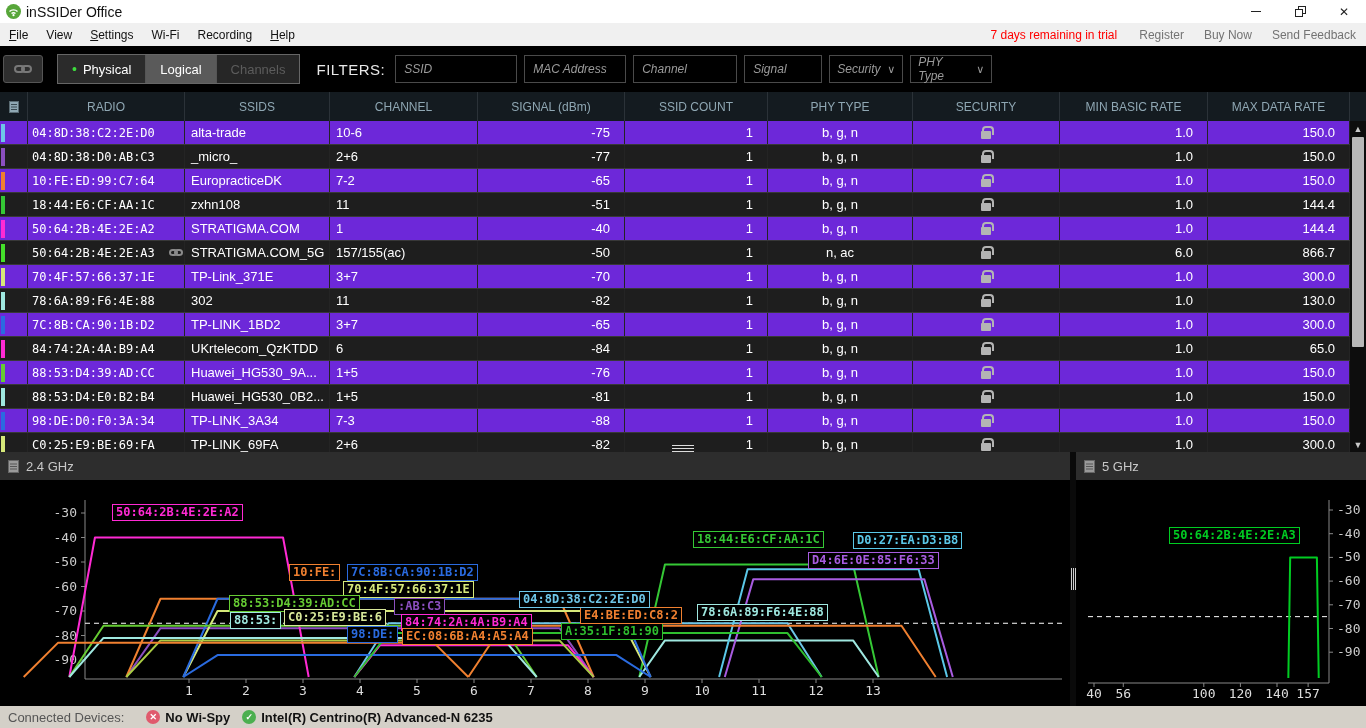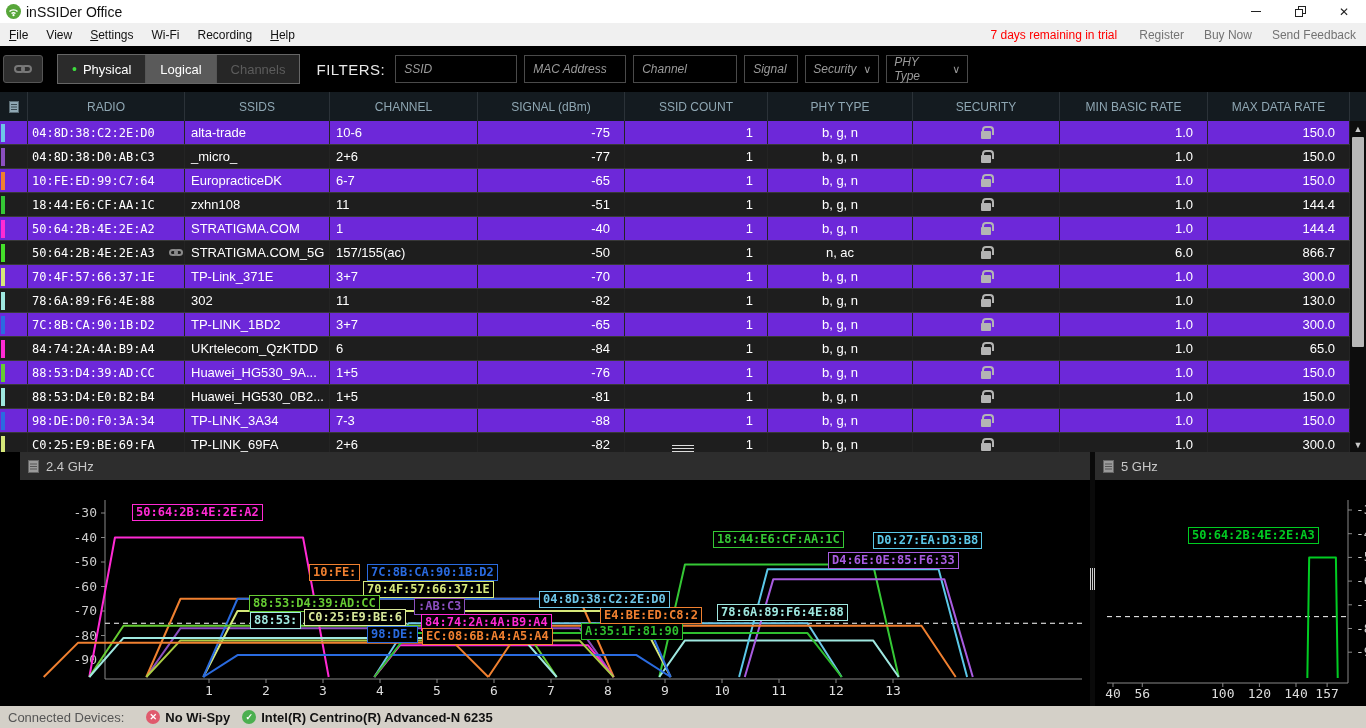--- a/index.html
+++ b/index.html
@@ -72,21 +72,21 @@
   .scroll-arrow { position:absolute; left:0; width:16px; height:15px; color:#c8c8c8; font-size:9px;
                   display:flex; align-items:center; justify-content:center; }
   .scroll-thumb { position:absolute; left:2px; width:12px; background:#b8b8b8; border-radius:1px; }
   .table-splitter { position:absolute; left:672px; bottom:0; width:22px; height:7px;
                     display:flex; flex-direction:column; justify-content:space-between; }
   .table-splitter i { height:1px; background:#ddd; display:block; }
 
   
   .charts { height:254px; display:flex; background:#000; }
   .chart-panel { position:relative; }
-  .panel-24 { width:1070px;margin-left:20px; }
+  .panel-24 { width:1070px; }
   .panel-5 { width:290px; }
   .panel-head { height:28px; background:#2d2d2d; display:flex; align-items:center; padding-left:8px;
                 color:#c8c8c8; font-size:13px; }
   .panel-head svg { margin-right:7px; }
   .chart-body { position:relative; height:226px; background:#000; }
   .net-label { position:absolute; font:bold 12px "DejaVu Sans Mono", monospace; background:#000;
                padding:0 3px; line-height:15px; white-space:nowrap; }
   .charts-splitter { width:6px; background:#0a0a0a; display:flex; align-items:center; justify-content:center; }
   .charts-splitter .grip { display:flex; gap:1px; }
   .charts-splitter .grip i { width:1px; height:22px; background:#cfcfcf; display:block; }
@@ -156,21 +156,21 @@
   <div class="seg" id="view-switcher">
       <span class="seg-btn seg-active"><span class="seg-dot">•</span>Physical</span>
       <span class="seg-btn seg-normal">Logical</span>
       <span class="seg-btn seg-disabled">Channels</span>
     </div>
   <span class="filters-label">FILTERS:</span>
   <div id="filters" style="display:flex;align-items:center">
       <input class="filter-input" type="text" placeholder="SSID" style="width: 122px;">
       <input class="filter-input" type="text" placeholder="MAC Address" style="width: 102px;">
       <input class="filter-input" type="text" placeholder="Channel" style="width: 104px;">
-      <input class="filter-input" type="text" placeholder="Signal" style="width: 54px;">
+      <input class="filter-input" type="text" placeholder="Signal" style="width: 78px;">
       <div class="filter-drop" style="width: 74px;">
         <span>Security</span>
         <span class="chev">∨</span>
       </div>
       <div class="filter-drop" style="width: 82px;">
         <span>PHY Type</span>
         <span class="chev">∨</span>
       </div>
     </div>
 </div>
@@ -227,21 +227,21 @@
         </div>
         <div class="td c-min right">1.0</div>
         <div class="td c-max right">150.0</div>
       </div>
       <div class="trow">
         <div class="td c-marker">
           <span class="marker" style="background: rgb(240, 128, 48);"></span>
         </div>
         <div class="td c-radio mac">10:FE:ED:99:C7:64</div>
         <div class="td c-ssid left">EuropracticeDK</div>
-        <div class="td c-channel left">6-7</div>
+        <div class="td c-channel left">7-2</div>
         <div class="td c-signal right">-65</div>
         <div class="td c-count right">1</div>
         <div class="td c-phy center">b, g, n</div>
         <div class="td c-sec center">
           <span class="lock"></span>
         </div>
         <div class="td c-min right">1.0</div>
         <div class="td c-max right">150.0</div>
       </div>
       <div class="trow alt">

